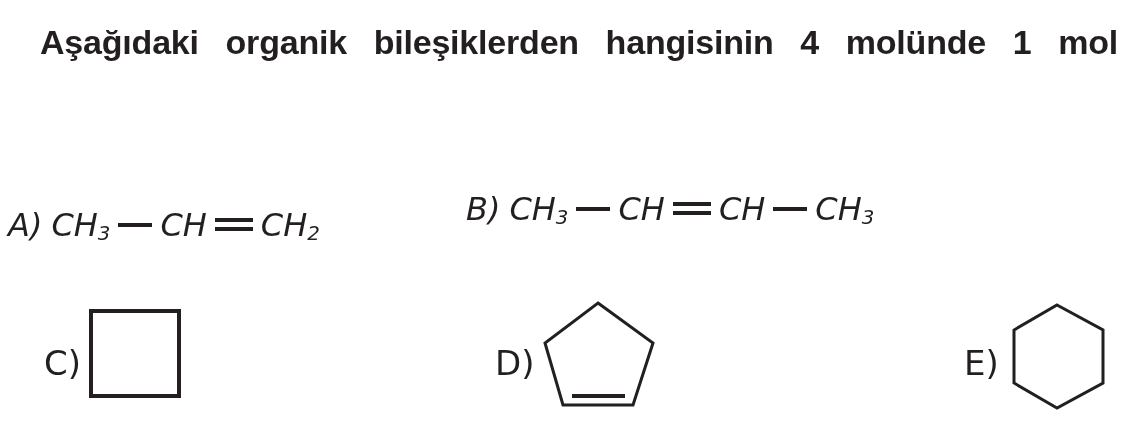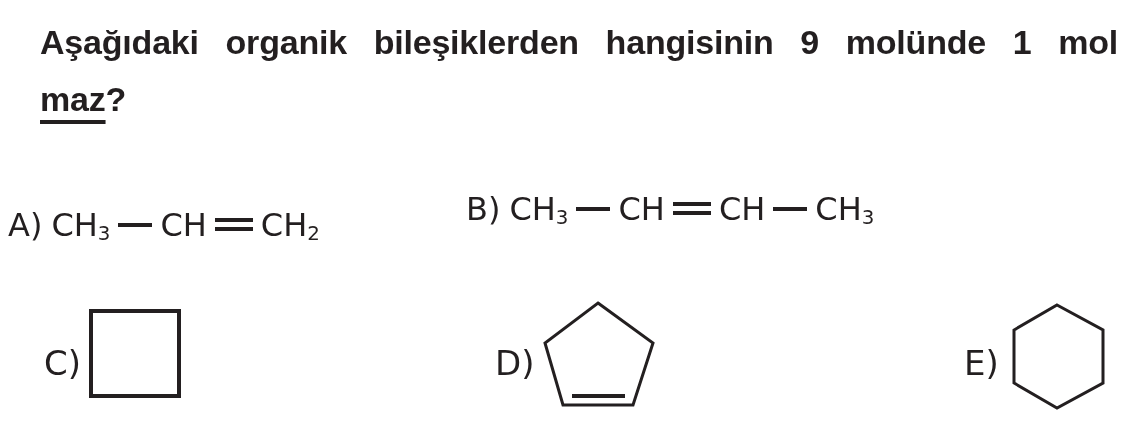--- a/index.html
+++ b/index.html
@@ -42,20 +42,21 @@
     text-underline-offset: 9px;
   }
 
   
   .option {
     position: absolute;
     font-family: "DejaVu Sans", "Liberation Sans", sans-serif;
     font-size: 32px;
     white-space: nowrap;
     line-height: 1.2;
+    font-style: italic;
   }
   #optA { left: 8px;   top: 206px; }
   #optB { left: 466px; top: 190px; }
   .ol { margin-right: 9px; }
   .bond {
     display: inline-block;
     width: 34px;
     margin: 0 8px;
   }
   .bond.single {
@@ -84,22 +85,21 @@
   .shape { position: absolute; }
   #shapeC { left: 89px;   top: 309px; }
   #shapeD { left: 540px;  top: 298px; }
   #shapeE { left: 1012px; top: 302px; }
   .shape * { fill: none; stroke: #231f20; }
 </style>
 </head>
 <body>
 
 <div class="question">
-  <div class="qline justify"><span>Aşağıdaki organik bileşiklerden hangisinin 9 molünde 1 mol</span></div>
-  <div class="qline"><span class="u">maz</span><span>?</span></div>
+  <div class="qline justify"><span>Aşağıdaki organik bileşiklerden hangisinin 4 molünde 1 mol</span></div>
 </div>
 
 <div class="option" id="optA">
   <span class="ol">A)</span><span class="formula"><span>CH</span><span class="sub">3</span><span class="bond single"></span><span>CH</span><span class="bond double"></span><span>CH</span><span class="sub">2</span></span>
 </div>
 
 <div class="option" id="optB">
   <span class="ol">B)</span><span class="formula"><span>CH</span><span class="sub">3</span><span class="bond single"></span><span>CH</span><span class="bond double"></span><span>CH</span><span class="bond single"></span><span>CH</span><span class="sub">3</span></span>
 </div>
 

